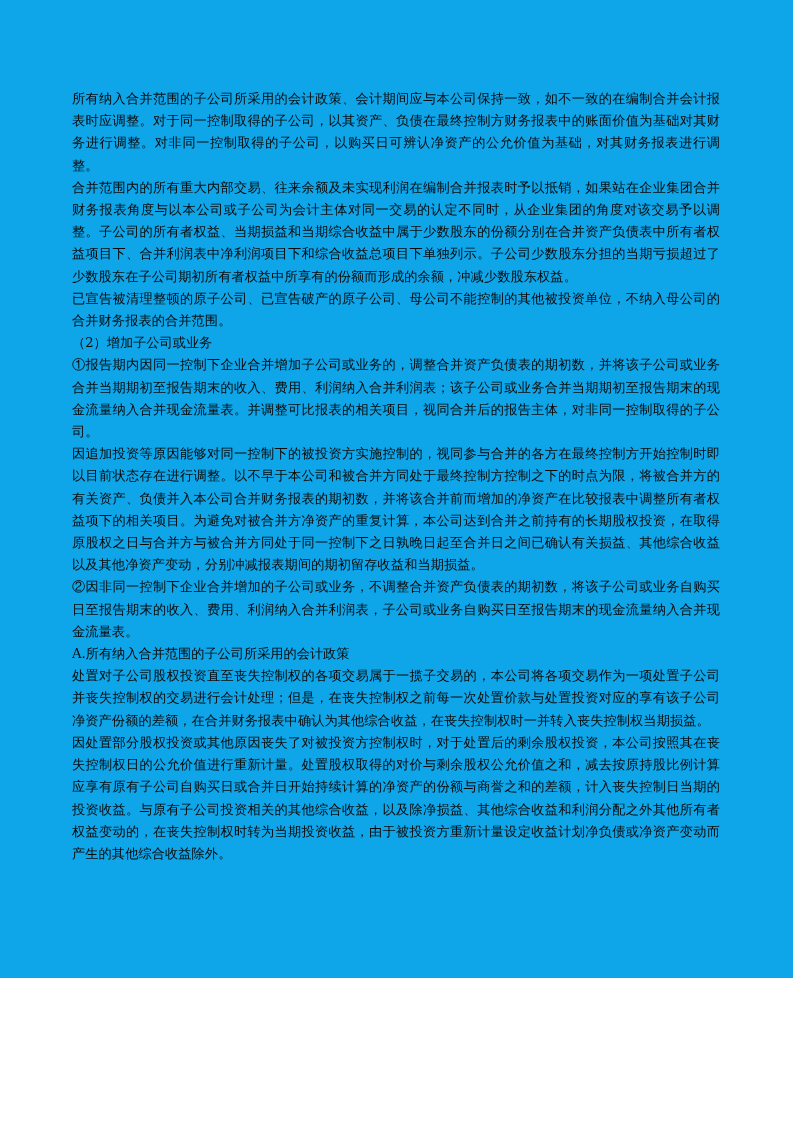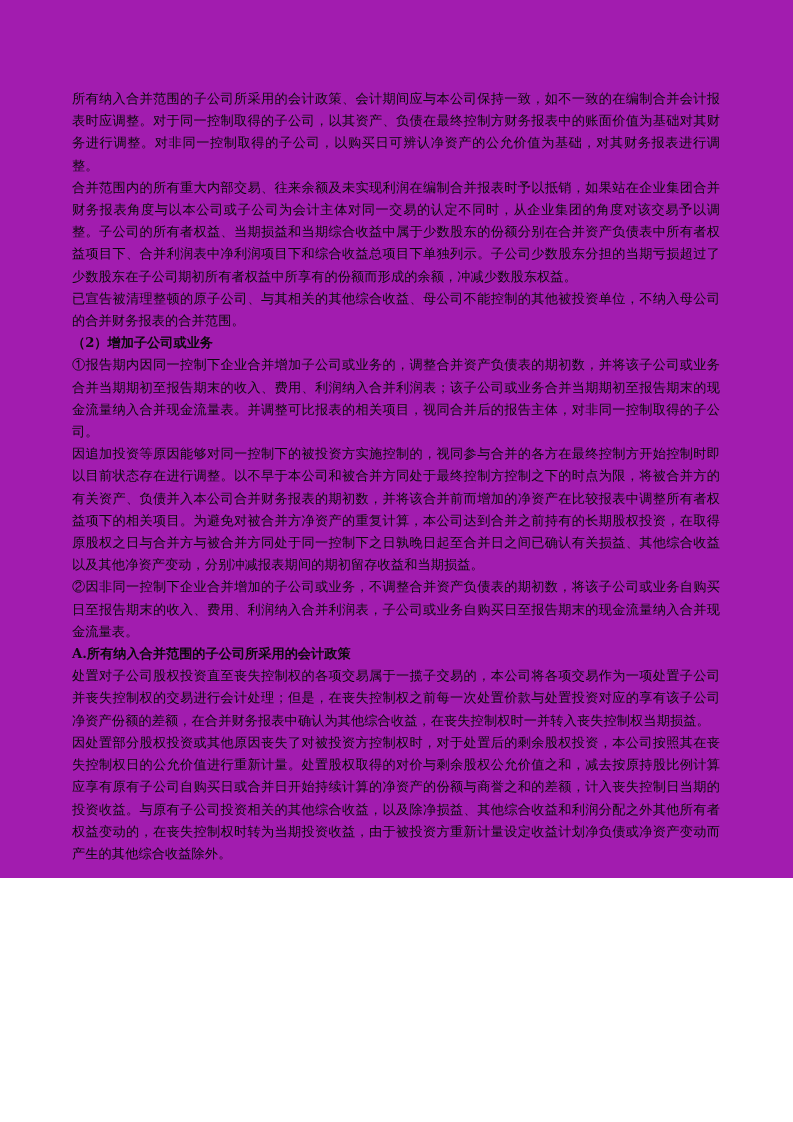--- a/index.html
+++ b/index.html
@@ -9,23 +9,23 @@
   body {
     width: 793px;
     height: 1122px;
     background: #ffffff;
     font-family: "DejaVu Serif", "Liberation Serif", serif;
     color: #000000;
   }
   .page {
     position: relative;
     width: 793px;
-    height: 878px;
+    height: 978px;
     box-sizing: border-box;
-    background: #a21caf;
+    background: #0ea5e9;
     overflow: hidden;
   }
   .content {
     position: absolute;
     left: 72px;
     top: 88px;
     width: 648px;
   }
   .para {
     font-size: 13.2px;
@@ -34,32 +34,31 @@
     text-justify: inter-ideograph;
     margin: 0;
     letter-spacing: 0.1px;
     color: #0a0a0a;
   }
   .heading {
     font-size: 13.2px;
     line-height: 22.2px;
     margin: 0;
     color: #0a0a0a;
-    font-weight: bold;
   }
 </style>
 </head>
 <body>
 
 <div class="page">
   <div class="content">
 
     <p class="para">所有纳入合并范围的子公司所采用的会计政策、会计期间应与本公司保持一致，如不一致的在编制合并会计报表时应调整。对于同一控制取得的子公司，以其资产、负债在最终控制方财务报表中的账面价值为基础对其财务进行调整。对非同一控制取得的子公司，以购买日可辨认净资产的公允价值为基础，对其财务报表进行调整。</p>
     <p class="para">合并范围内的所有重大内部交易、往来余额及未实现利润在编制合并报表时予以抵销，如果站在企业集团合并财务报表角度与以本公司或子公司为会计主体对同一交易的认定不同时，从企业集团的角度对该交易予以调整。子公司的所有者权益、当期损益和当期综合收益中属于少数股东的份额分别在合并资产负债表中所有者权益项目下、合并利润表中净利润项目下和综合收益总项目下单独列示。子公司少数股东分担的当期亏损超过了少数股东在子公司期初所有者权益中所享有的份额而形成的余额，冲减少数股东权益。</p>
-    <p class="para">已宣告被清理整顿的原子公司、与其相关的其他综合收益、母公司不能控制的其他被投资单位，不纳入母公司的合并财务报表的合并范围。</p>
+    <p class="para">已宣告被清理整顿的原子公司、已宣告破产的原子公司、母公司不能控制的其他被投资单位，不纳入母公司的合并财务报表的合并范围。</p>
     <p class="heading">（2）增加子公司或业务</p>
     <p class="para">①报告期内因同一控制下企业合并增加子公司或业务的，调整合并资产负债表的期初数，并将该子公司或业务合并当期期初至报告期末的收入、费用、利润纳入合并利润表；该子公司或业务合并当期期初至报告期末的现金流量纳入合并现金流量表。并调整可比报表的相关项目，视同合并后的报告主体，对非同一控制取得的子公司。</p>
     <p class="para">因追加投资等原因能够对同一控制下的被投资方实施控制的，视同参与合并的各方在最终控制方开始控制时即以目前状态存在进行调整。以不早于本公司和被合并方同处于最终控制方控制之下的时点为限，将被合并方的有关资产、负债并入本公司合并财务报表的期初数，并将该合并前而增加的净资产在比较报表中调整所有者权益项下的相关项目。为避免对被合并方净资产的重复计算，本公司达到合并之前持有的长期股权投资，在取得原股权之日与合并方与被合并方同处于同一控制下之日孰晚日起至合并日之间已确认有关损益、其他综合收益以及其他净资产变动，分别冲减报表期间的期初留存收益和当期损益。</p>
     <p class="para">②因非同一控制下企业合并增加的子公司或业务，不调整合并资产负债表的期初数，将该子公司或业务自购买日至报告期末的收入、费用、利润纳入合并利润表，子公司或业务自购买日至报告期末的现金流量纳入合并现金流量表。</p>
     <p class="heading">A.所有纳入合并范围的子公司所采用的会计政策</p>
     <p class="para">处置对子公司股权投资直至丧失控制权的各项交易属于一揽子交易的，本公司将各项交易作为一项处置子公司并丧失控制权的交易进行会计处理；但是，在丧失控制权之前每一次处置价款与处置投资对应的享有该子公司净资产份额的差额，在合并财务报表中确认为其他综合收益，在丧失控制权时一并转入丧失控制权当期损益。</p>
     <p class="para">因处置部分股权投资或其他原因丧失了对被投资方控制权时，对于处置后的剩余股权投资，本公司按照其在丧失控制权日的公允价值进行重新计量。处置股权取得的对价与剩余股权公允价值之和，减去按原持股比例计算应享有原有子公司自购买日或合并日开始持续计算的净资产的份额与商誉之和的差额，计入丧失控制日当期的投资收益。与原有子公司投资相关的其他综合收益，以及除净损益、其他综合收益和利润分配之外其他所有者权益变动的，在丧失控制权时转为当期投资收益，由于被投资方重新计量设定收益计划净负债或净资产变动而产生的其他综合收益除外。</p>
 
   </div>
 </div>

